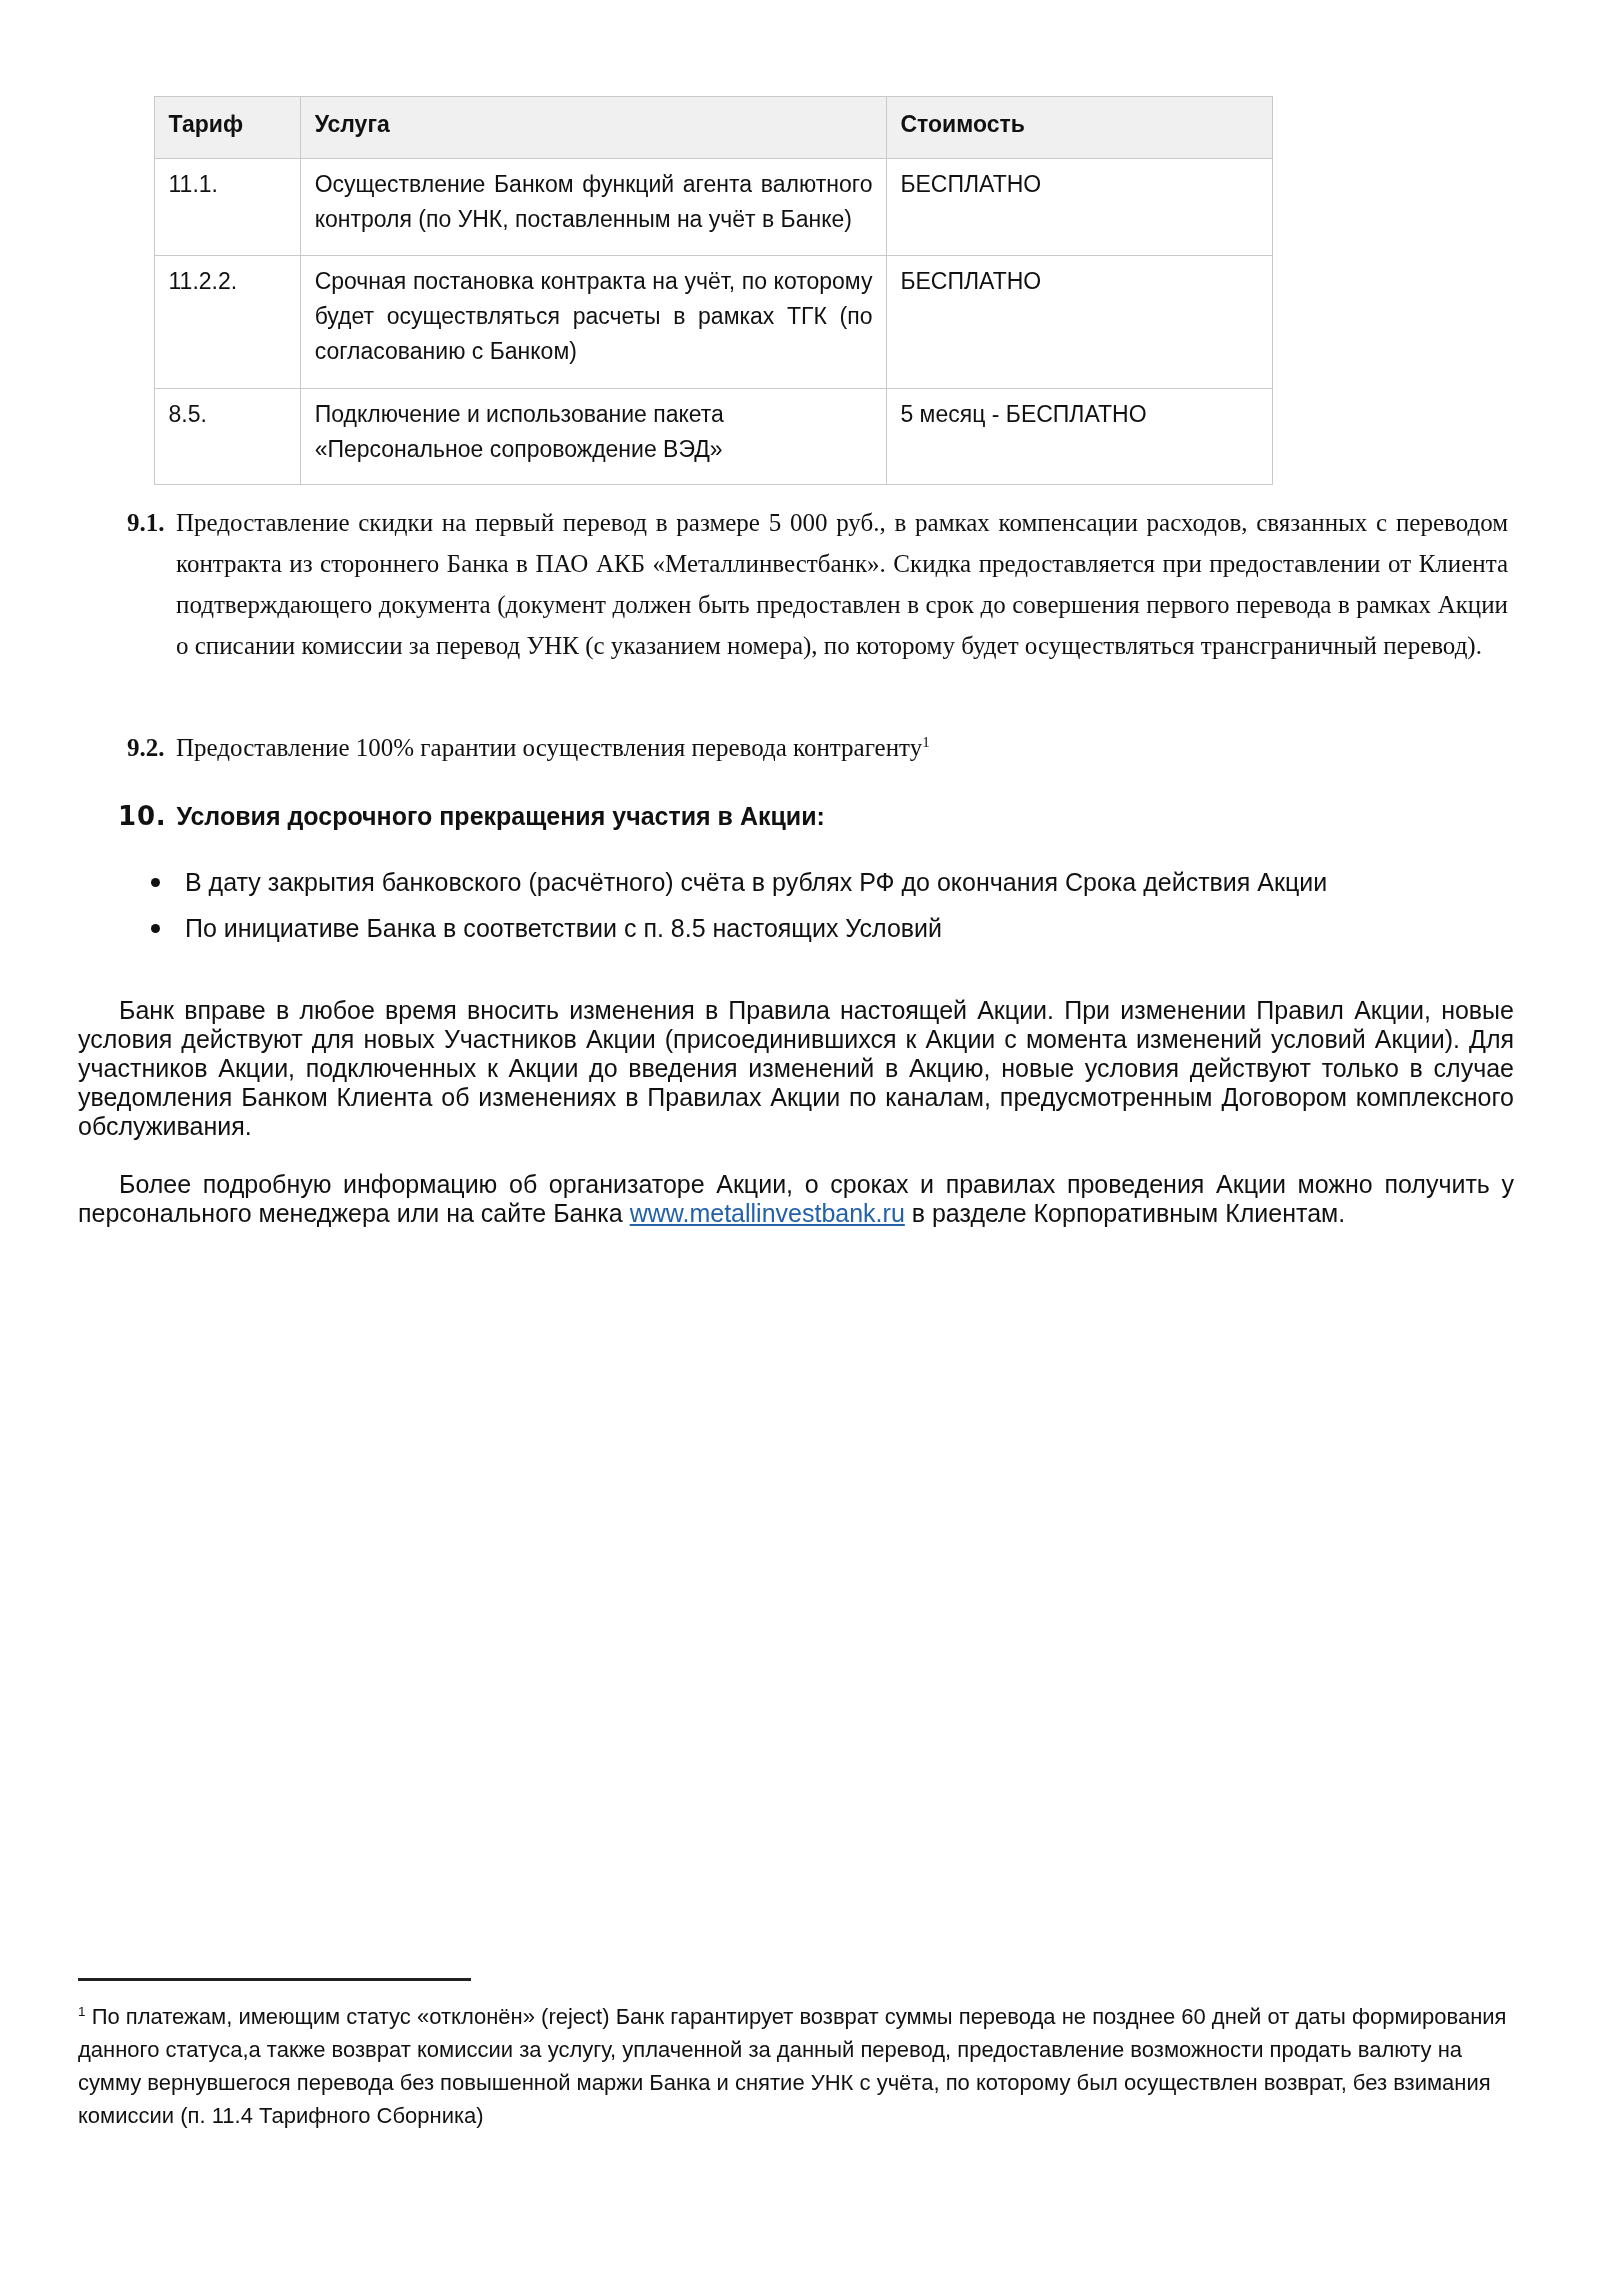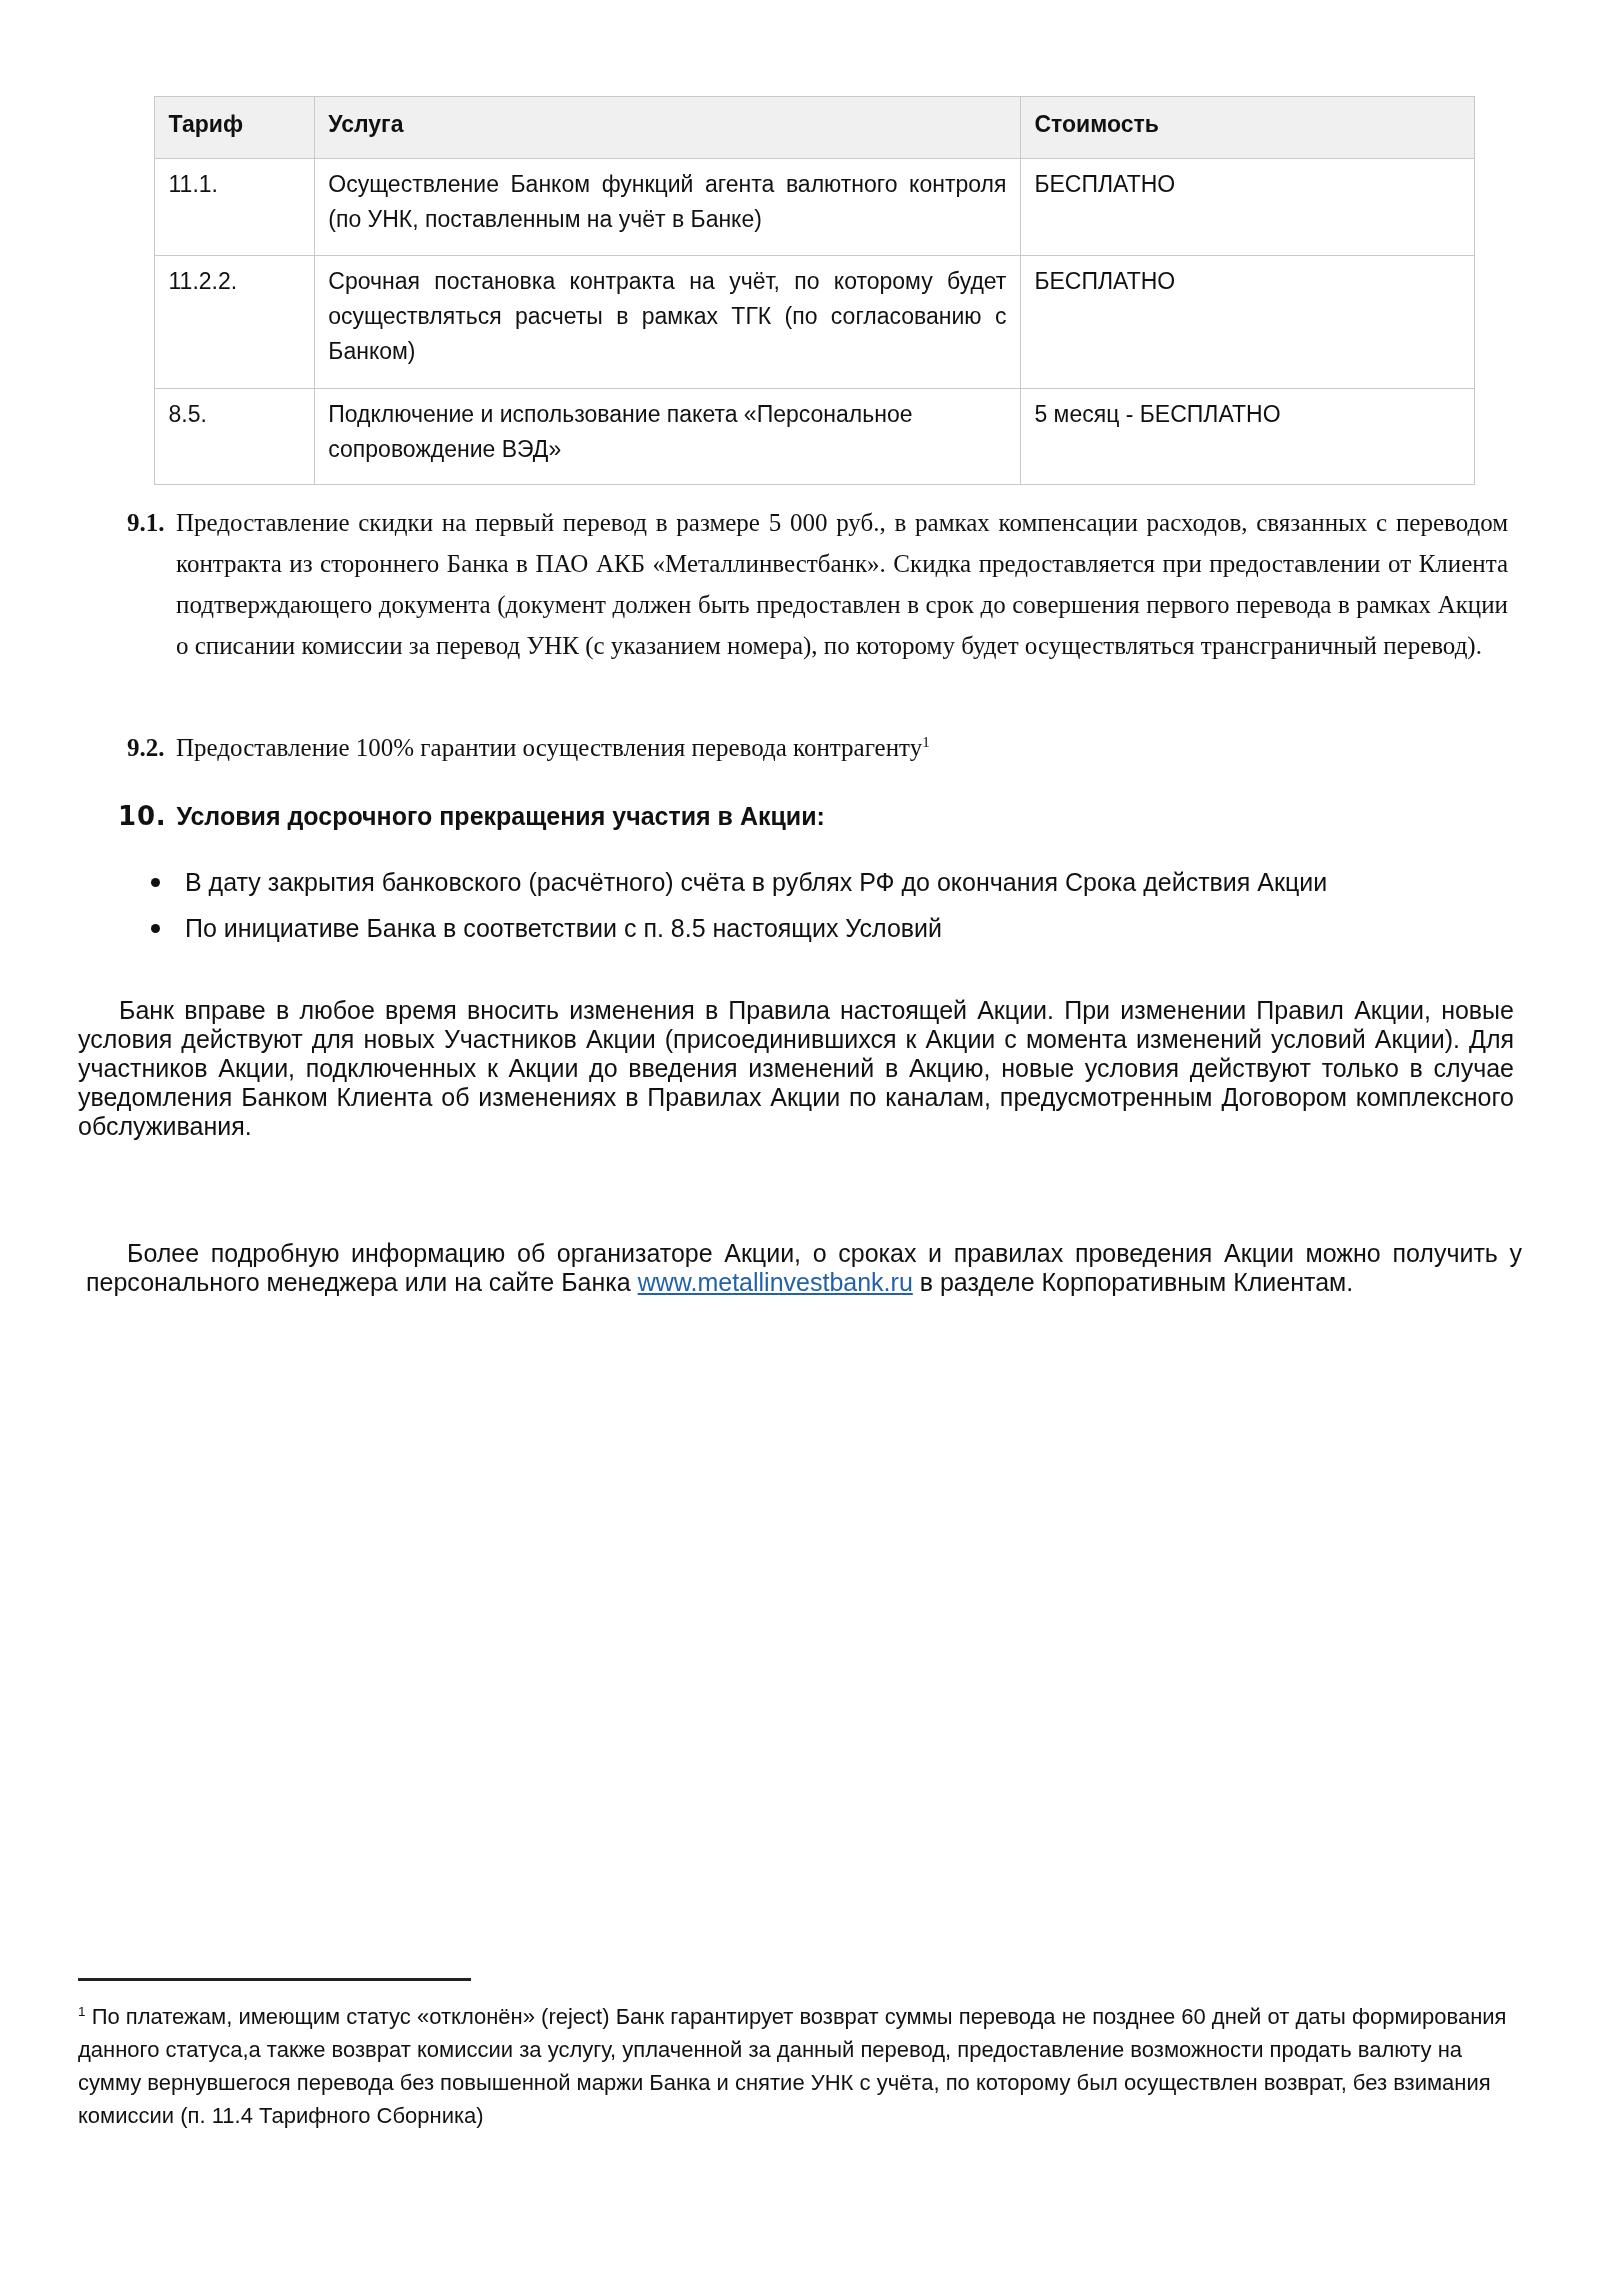--- a/index.html
+++ b/index.html
@@ -19,21 +19,21 @@
       position: absolute;
       left: 0; top: 0;
       width: 1623px;
       height: 2295px;
     }
     
     .tariff-table {
       position: absolute;
       left: 154px;
       top: 96px;
-      width: 1321px;
+      width: 1119px;
       border-collapse: collapse;
       font-size: 23px;
       line-height: 35px;
     }
     .tariff-table th, .tariff-table td {
       border: 1.7px solid #c9c9c9;
       vertical-align: top;
       text-align: left;
       padding: 8.5px 13.5px 8.5px 13.5px;
     }
@@ -205,20 +205,20 @@
       <span>В дату закрытия банковского (расчётного) счёта в рублях РФ до окончания Срока действия Акции</span>
     </li>
     <li>
       <span class="dot"></span>
       <span>По инициативе Банка в соответствии с п. 8.5  настоящих Условий</span>
     </li>
   </ul>
 
   <p class="para" style="top: 996px;">Банк вправе в любое время вносить изменения в Правила настоящей Акции. При изменении Правил Акции, новые условия действуют для новых Участников Акции (присоединившихся к Акции с момента изменений условий Акции). Для участников Акции, подключенных к Акции до введения изменений в Акцию, новые условия действуют только в случае уведомления Банком Клиента об изменениях в Правилах Акции по каналам, предусмотренным Договором комплексного обслуживания.</p>
 
-  <p class="para" style="top: 1239px; margin-left: 8px;"><span>Более подробную информацию об организаторе Акции, о сроках и правилах проведения Акции можно получить у персонального менеджера или на сайте Банка </span><a>www.metallinvestbank.ru</a><span> в разделе Корпоративным Клиентам.</span></p>
+  <p class="para" style="top: 1170px;"><span>Более подробную информацию об организаторе Акции, о сроках и правилах проведения Акции можно получить у персонального менеджера или на сайте Банка </span><a>www.metallinvestbank.ru</a><span> в разделе Корпоративным Клиентам.</span></p>
 
   <div class="fn-rule"></div>
 
   <p class="footnote"><sup>1</sup><span> По платежам, имеющим статус «отклонён» (reject) Банк гарантирует возврат суммы перевода не позднее 60 дней от даты формирования данного статуса,а также возврат комиссии за услугу, уплаченной за данный перевод, предоставление возможности продать валюту на сумму вернувшегося перевода без повышенной маржи Банка и снятие УНК с учёта, по которому был осуществлен возврат, без взимания комиссии (п. 11.4 Тарифного Сборника)</span></p>
 
 </div>
 
 
 </body></html>

